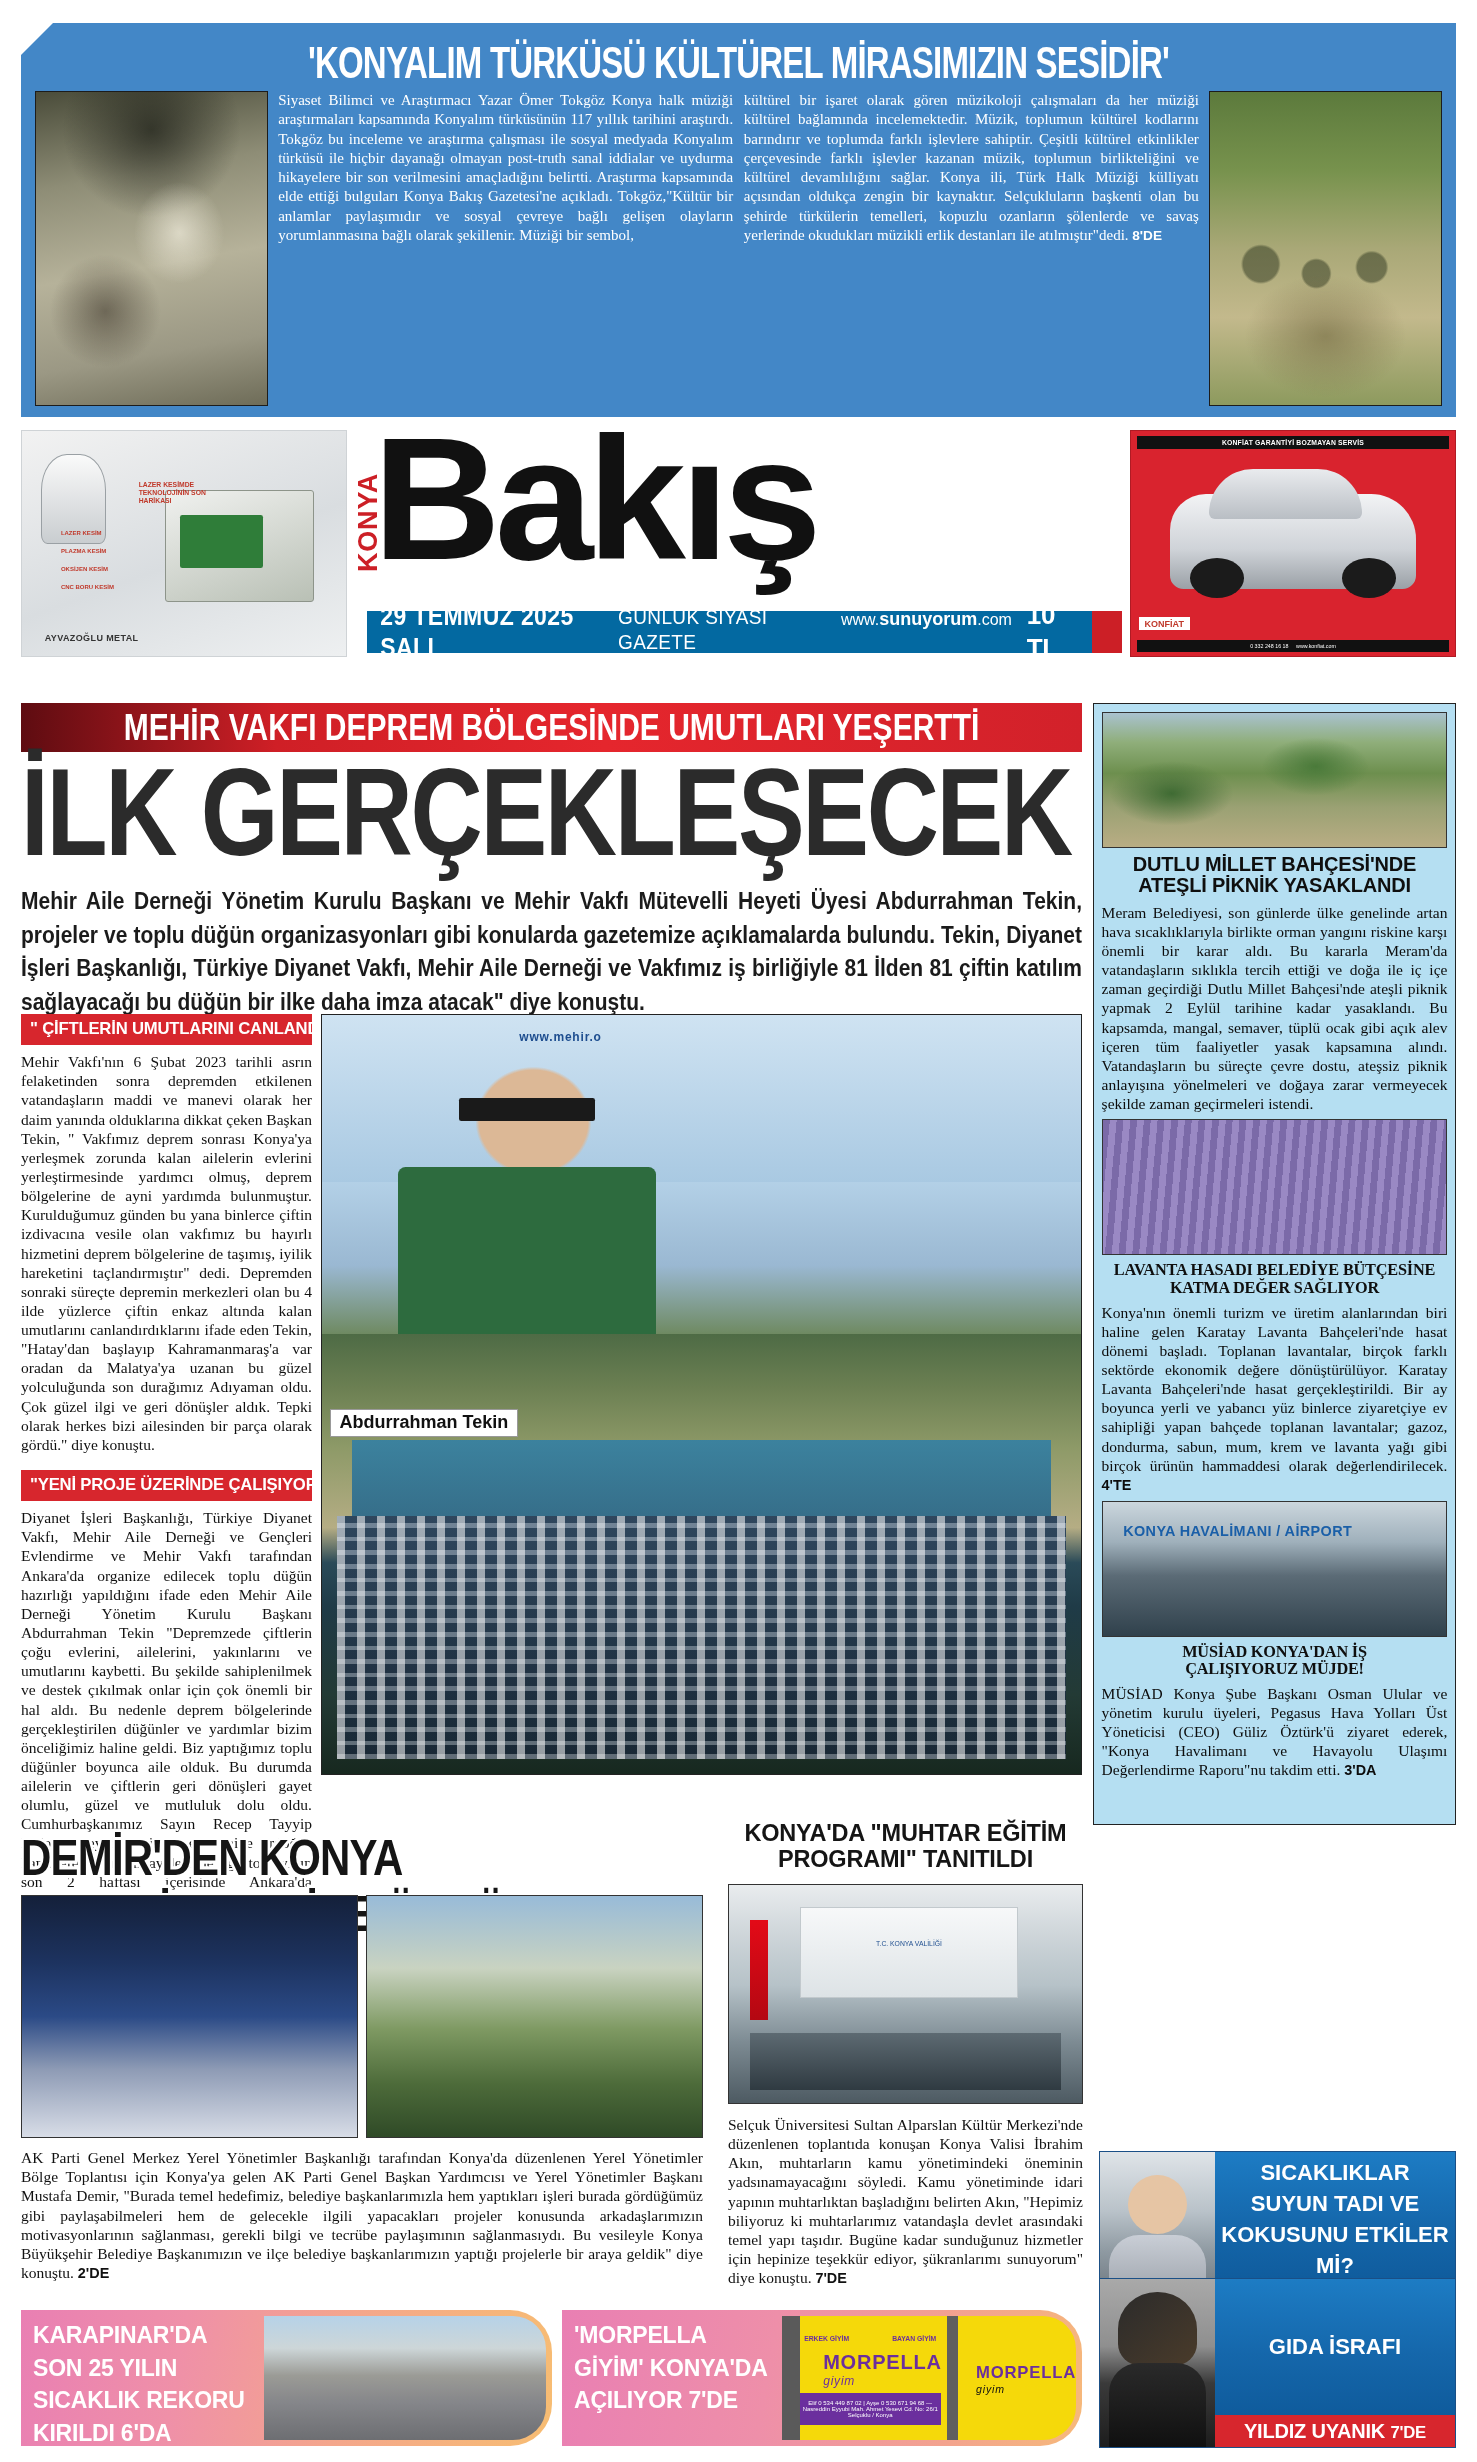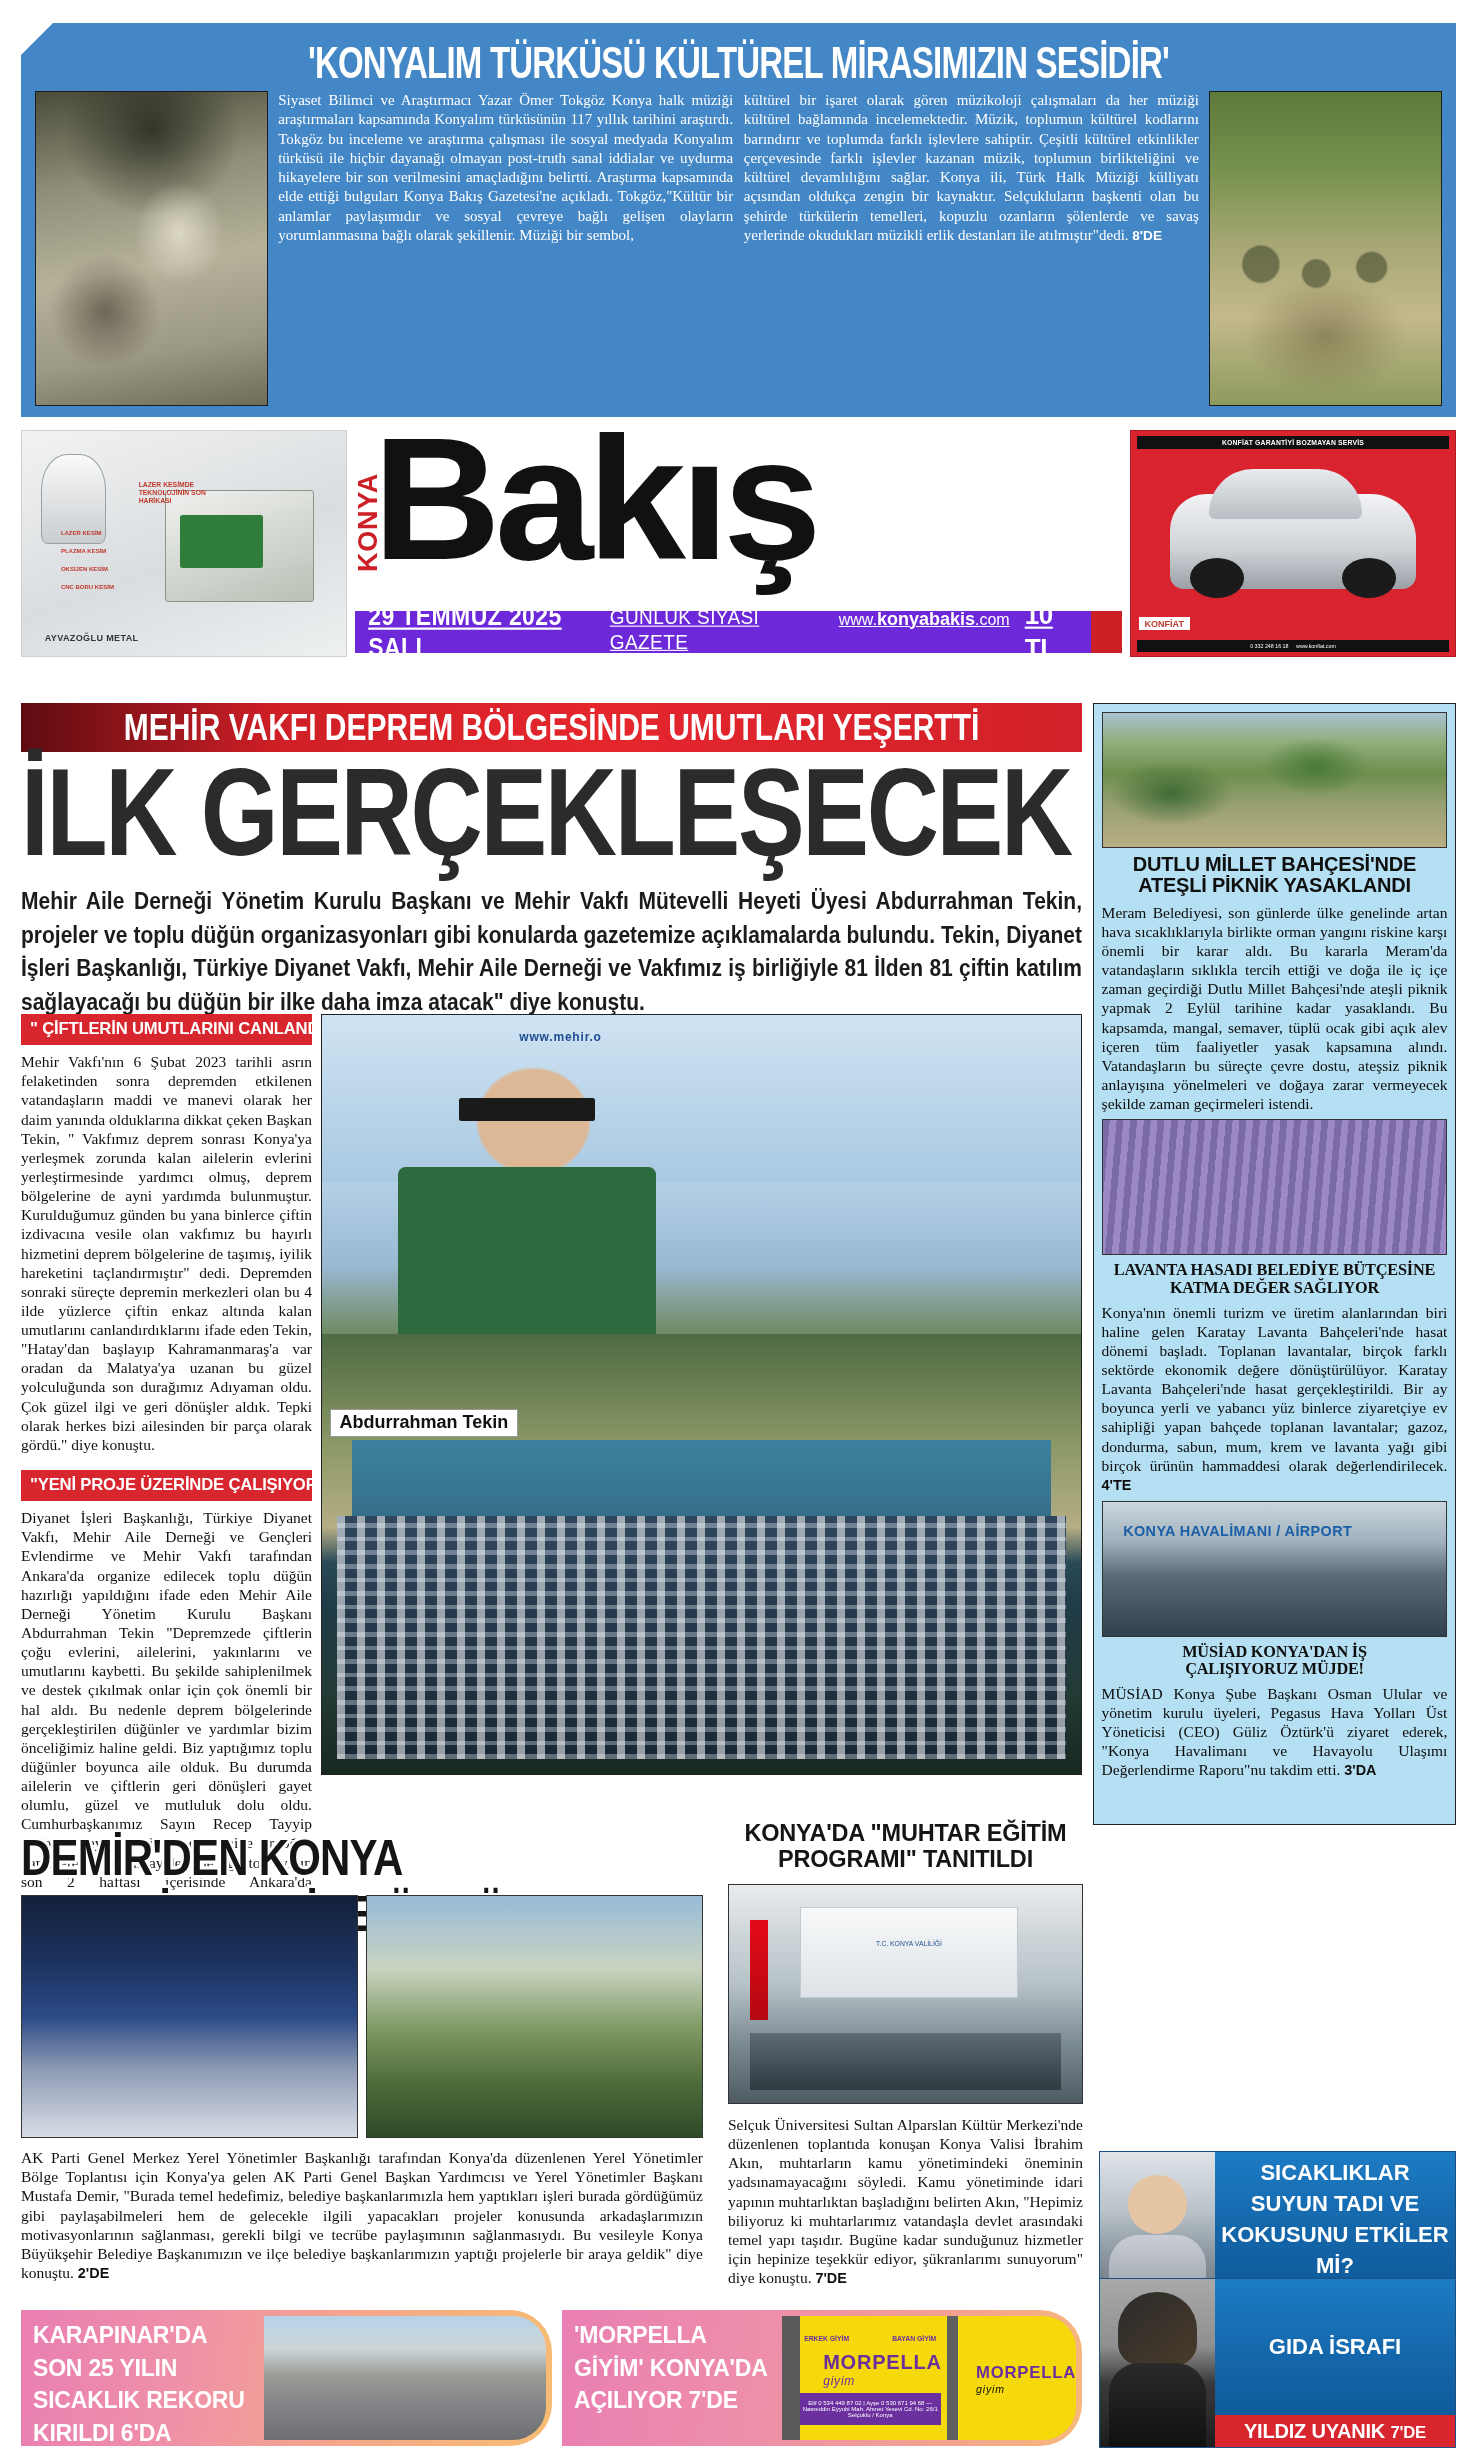--- a/index.html
+++ b/index.html
@@ -79,24 +79,23 @@
     color:#cc1f26; font-family:"Liberation Sans",sans-serif; font-weight:bold;
     font-size:27px; letter-spacing:0.8px; line-height:1; margin-top:24px; margin-right:-3px;
     height: 149px; display:flex; align-items:center; justify-content:center;
   }
   .mh-bakis {
     font-family:"Liberation Sans",sans-serif; font-weight:bold; color:#111;
     font-size:174px; line-height:0.86; letter-spacing:-6px; margin-left:-1.5px;
     transform: scaleX(1.02);
   }
   .mh-strip {
-    position:absolute; left:0; right:0; bottom:4.5px; height:42px; background:#6d28d9;
+    position:absolute; left:12px; right:0; bottom:4.5px; height:42px; background:#0369a1;
     display:flex; align-items:center; color:#fff;
     font-family:"Liberation Sans",sans-serif;
-    text-decoration:underline;
   }
   .mh-date { font-weight:bold; font-size:23px; margin-left:13.6px; letter-spacing:0.4px; transform:scaleY(1.12);}
   .mh-right { margin-left:auto; display:flex; align-items:baseline; gap:15px; margin-right:0; }
   .mh-gunluk { font-size:19px; letter-spacing:0.4px; transform:scaleY(1.1);}
   .mh-www { font-size:16px; }
   .mh-www b { font-size:18px; }
   .mh-price { font-size:26px; font-weight:bold; letter-spacing:-0.4px; transform:scaleY(1.08); padding-right:6px;}
   .mh-redsq { width:33px; height:42px; background:#cc1f26; }
 
   .ad-right {
@@ -360,21 +359,21 @@
 
   <div class="masthead-center">
     <div class="mh-title-wrap">
       <div class="mh-konya">KONYA</div>
       <div class="mh-bakis">Bakış</div>
     </div>
     <div class="mh-strip">
       <div class="mh-date">29 TEMMUZ  2025 SALI</div>
       <div class="mh-right">
         <span class="mh-gunluk">GÜNLÜK SİYASİ GAZETE</span>
-        <span class="mh-www"><span>www.</span><b>konyabakis</b><span>.com</span></span>
+        <span class="mh-www"><span>www.</span><b>sunuyorum</b><span>.com</span></span>
         <span class="mh-price">10 TL</span>
       </div>
       <div class="mh-redsq"></div>
     </div>
   </div>
 
   <div class="ad-right">
     <div class="topbar">KONFİAT GARANTİYİ BOZMAYAN SERVİS</div>
     <div class="car">
       <div class="wheel l"></div>

